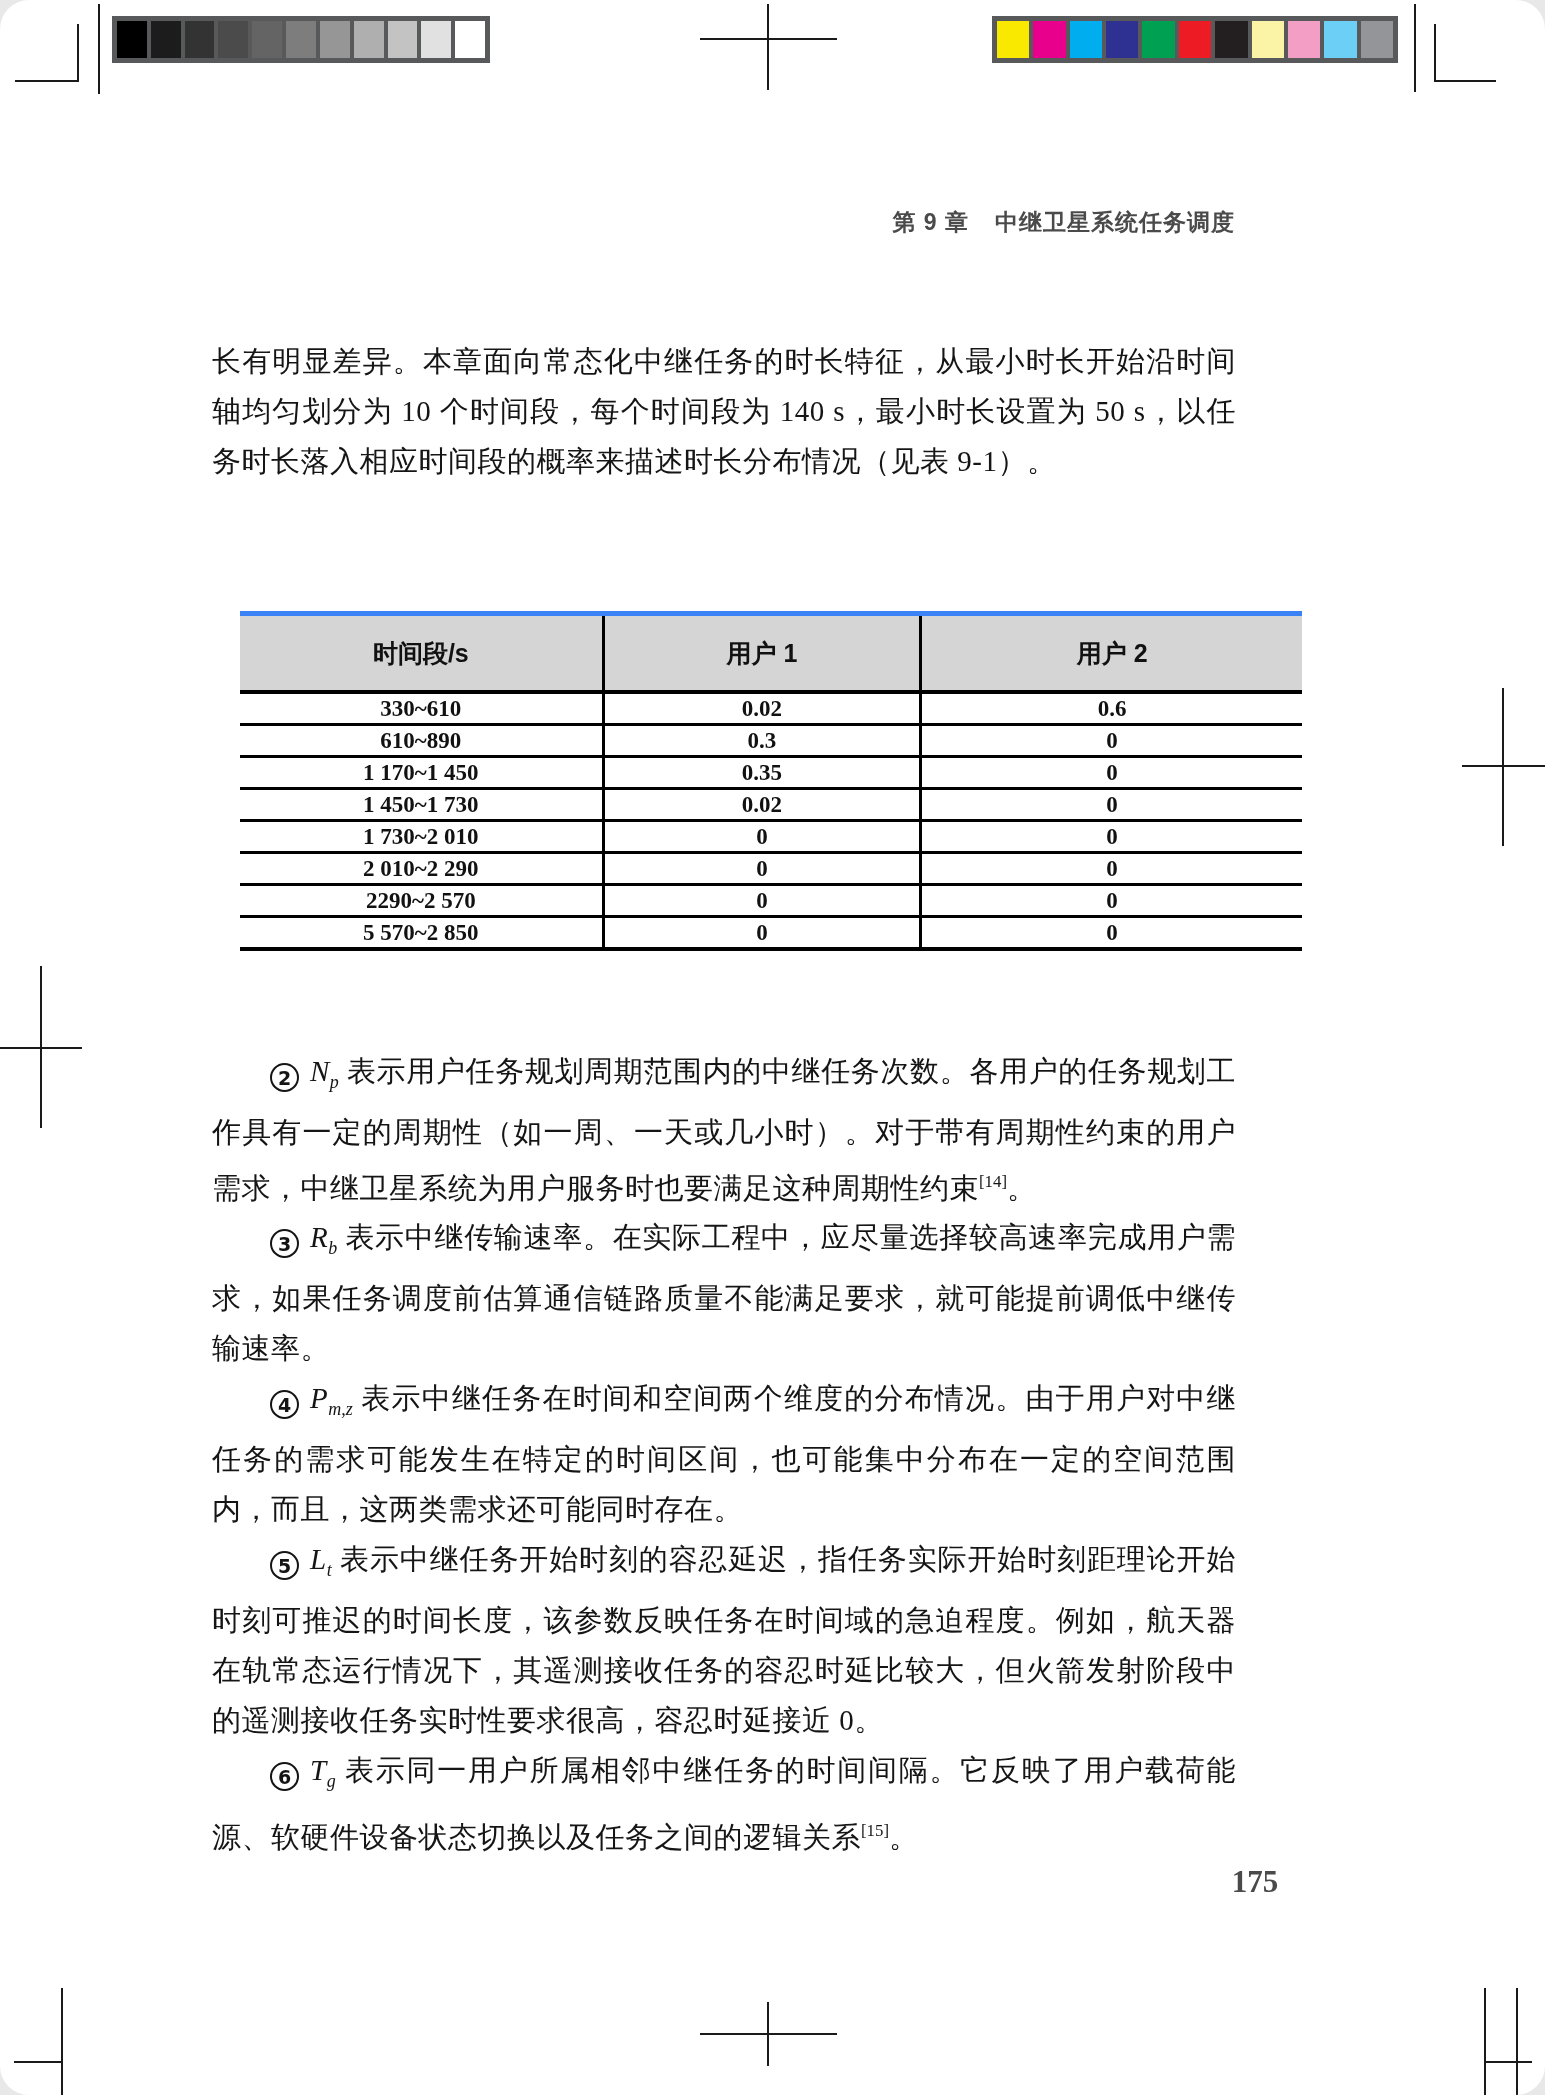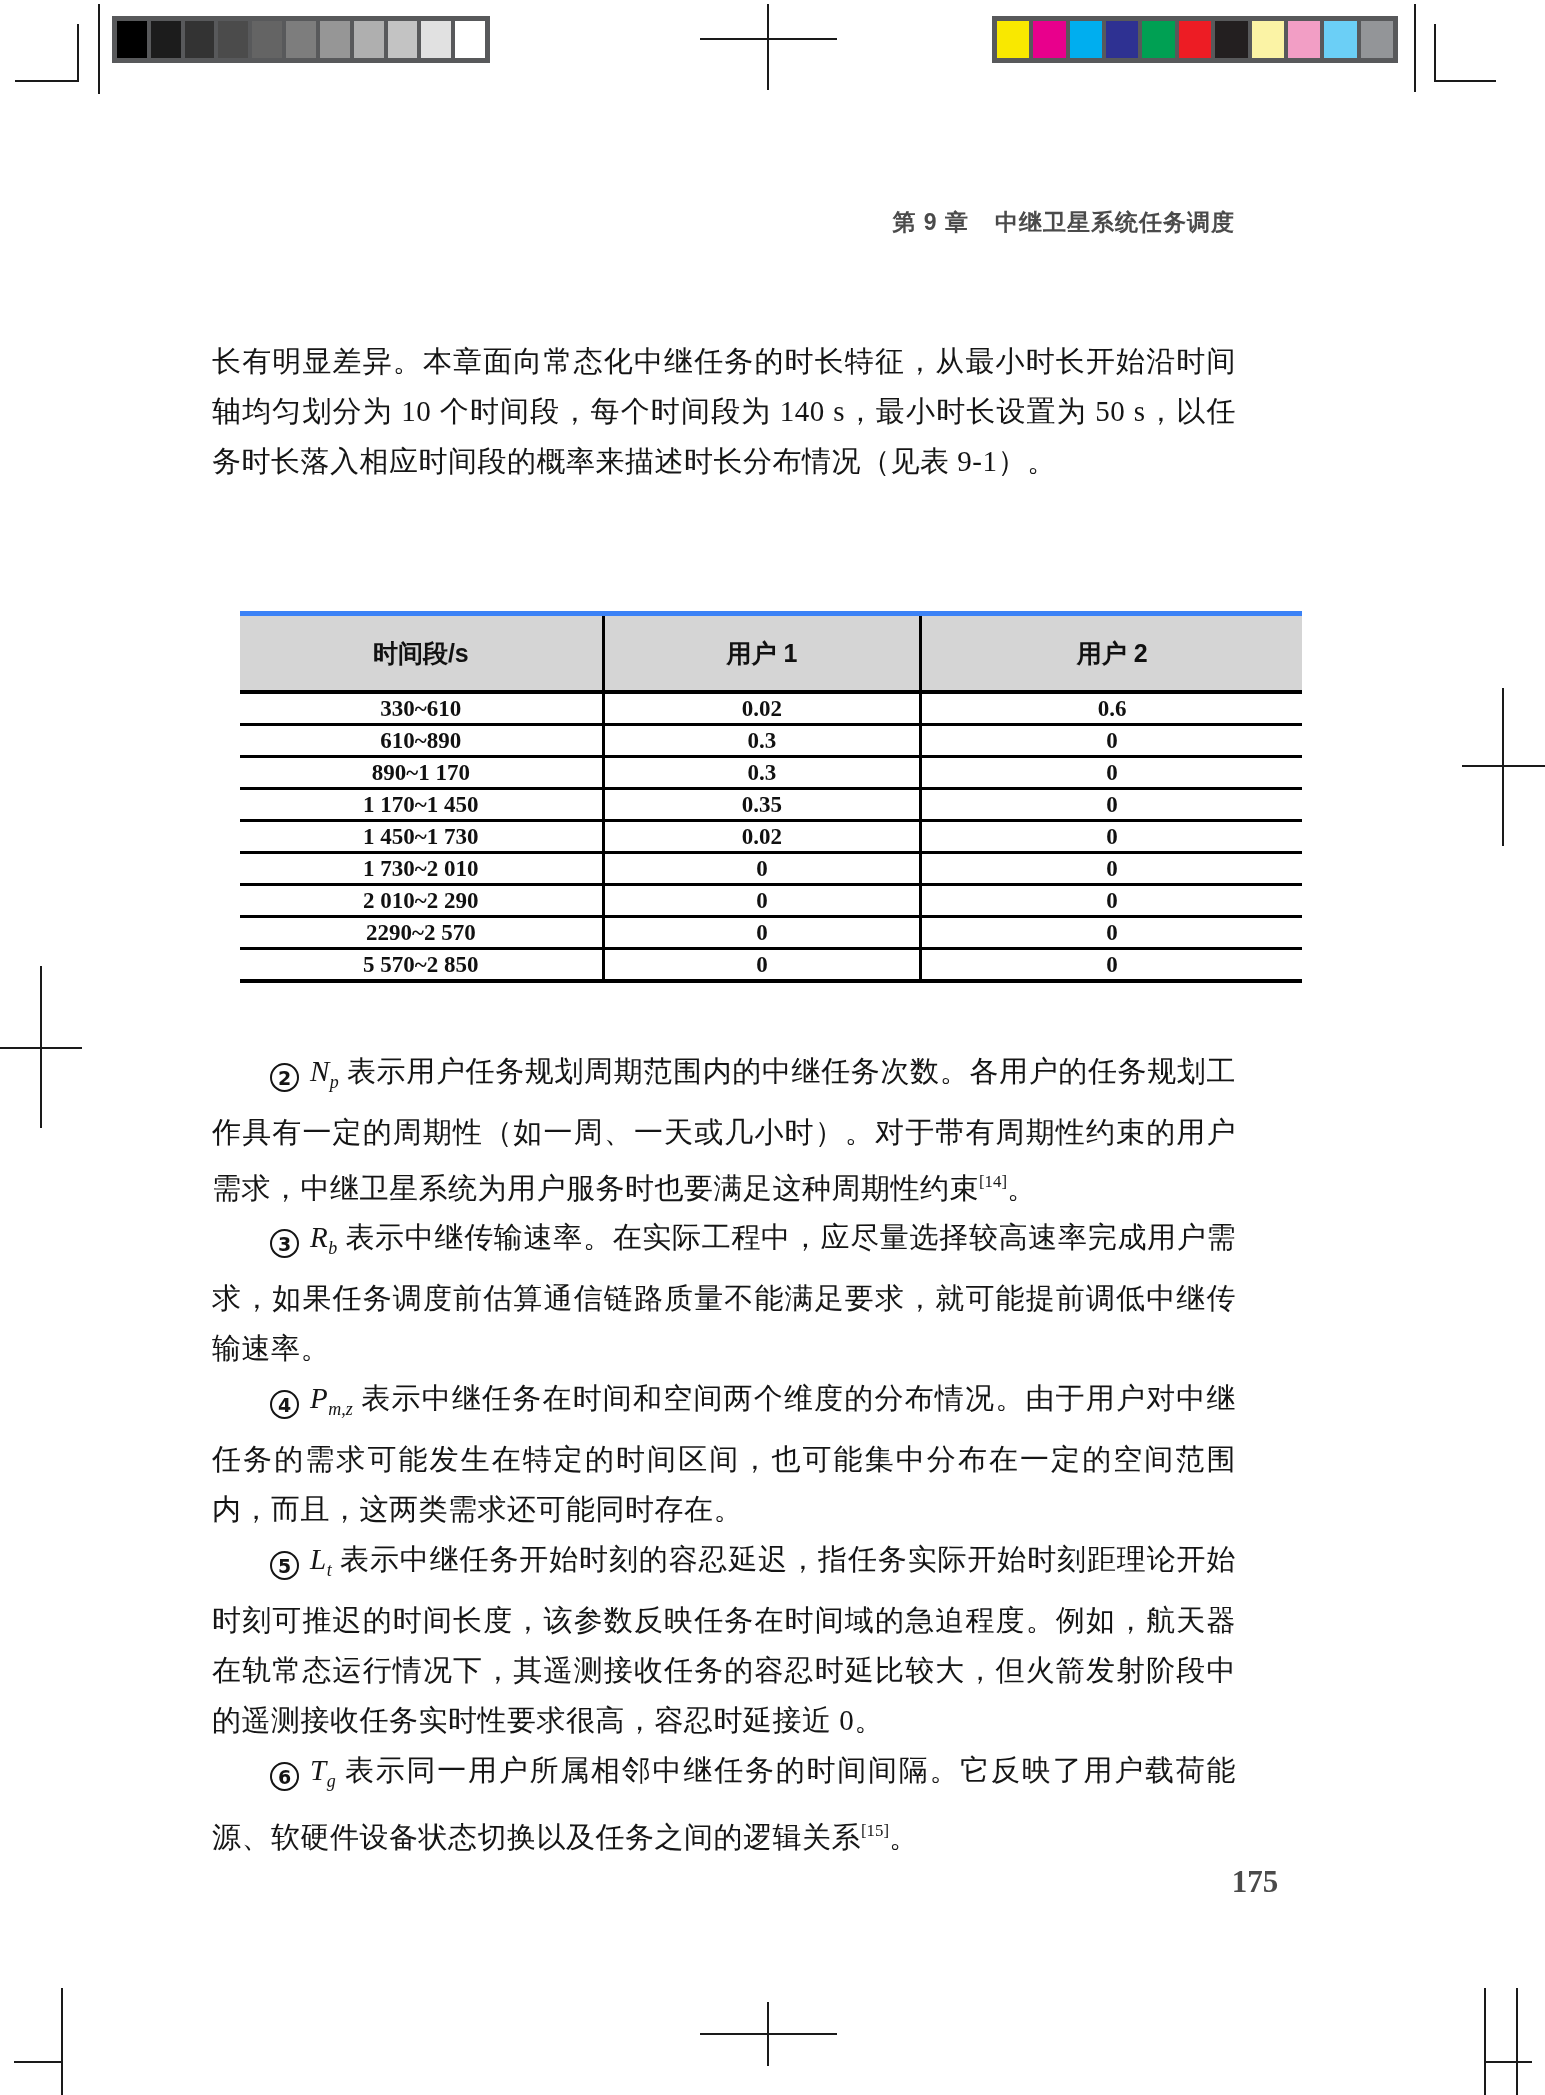--- a/index.html
+++ b/index.html
@@ -1,19 +1,19 @@
 <!DOCTYPE html>
 <html><head>
 <meta charset="utf-8">
 <style>
   html,body{margin:0;padding:0;background:#e8e8e8;}
   .page{
     position:relative;width:1545px;height:2095px;margin:0 auto;
     background:#ffffff;overflow:hidden;
-    font-family:"Liberation Serif","DejaVu Serif",serif;color:#111;
+    font-family:"Liberation Serif","DejaVu Serif",serif;color:#111;border-radius:29px;
   }
   
   .cal-bar{
     position:absolute;top:16px;height:47px;box-sizing:border-box;
     background:#58595b;border:5px solid #58595b;
     display:flex;gap:4px;
   }
   .cal-bar .swatch{flex:1 1 0;height:100%;}
   .gray-bar{left:112px;width:378px;}
   .color-bar{left:992px;width:406px;}
@@ -155,25 +155,20 @@
           <td>330~610</td>
           <td>0.02</td>
           <td>0.6</td>
         </tr>
         <tr>
           <td>610~890</td>
           <td>0.3</td>
           <td>0</td>
         </tr>
         <tr>
-          <td>890~1 170</td>
-          <td>0.3</td>
-          <td>0</td>
-        </tr>
-        <tr>
           <td>1 170~1 450</td>
           <td>0.35</td>
           <td>0</td>
         </tr>
         <tr>
           <td>1 450~1 730</td>
           <td>0.02</td>
           <td>0</td>
         </tr>
         <tr>

